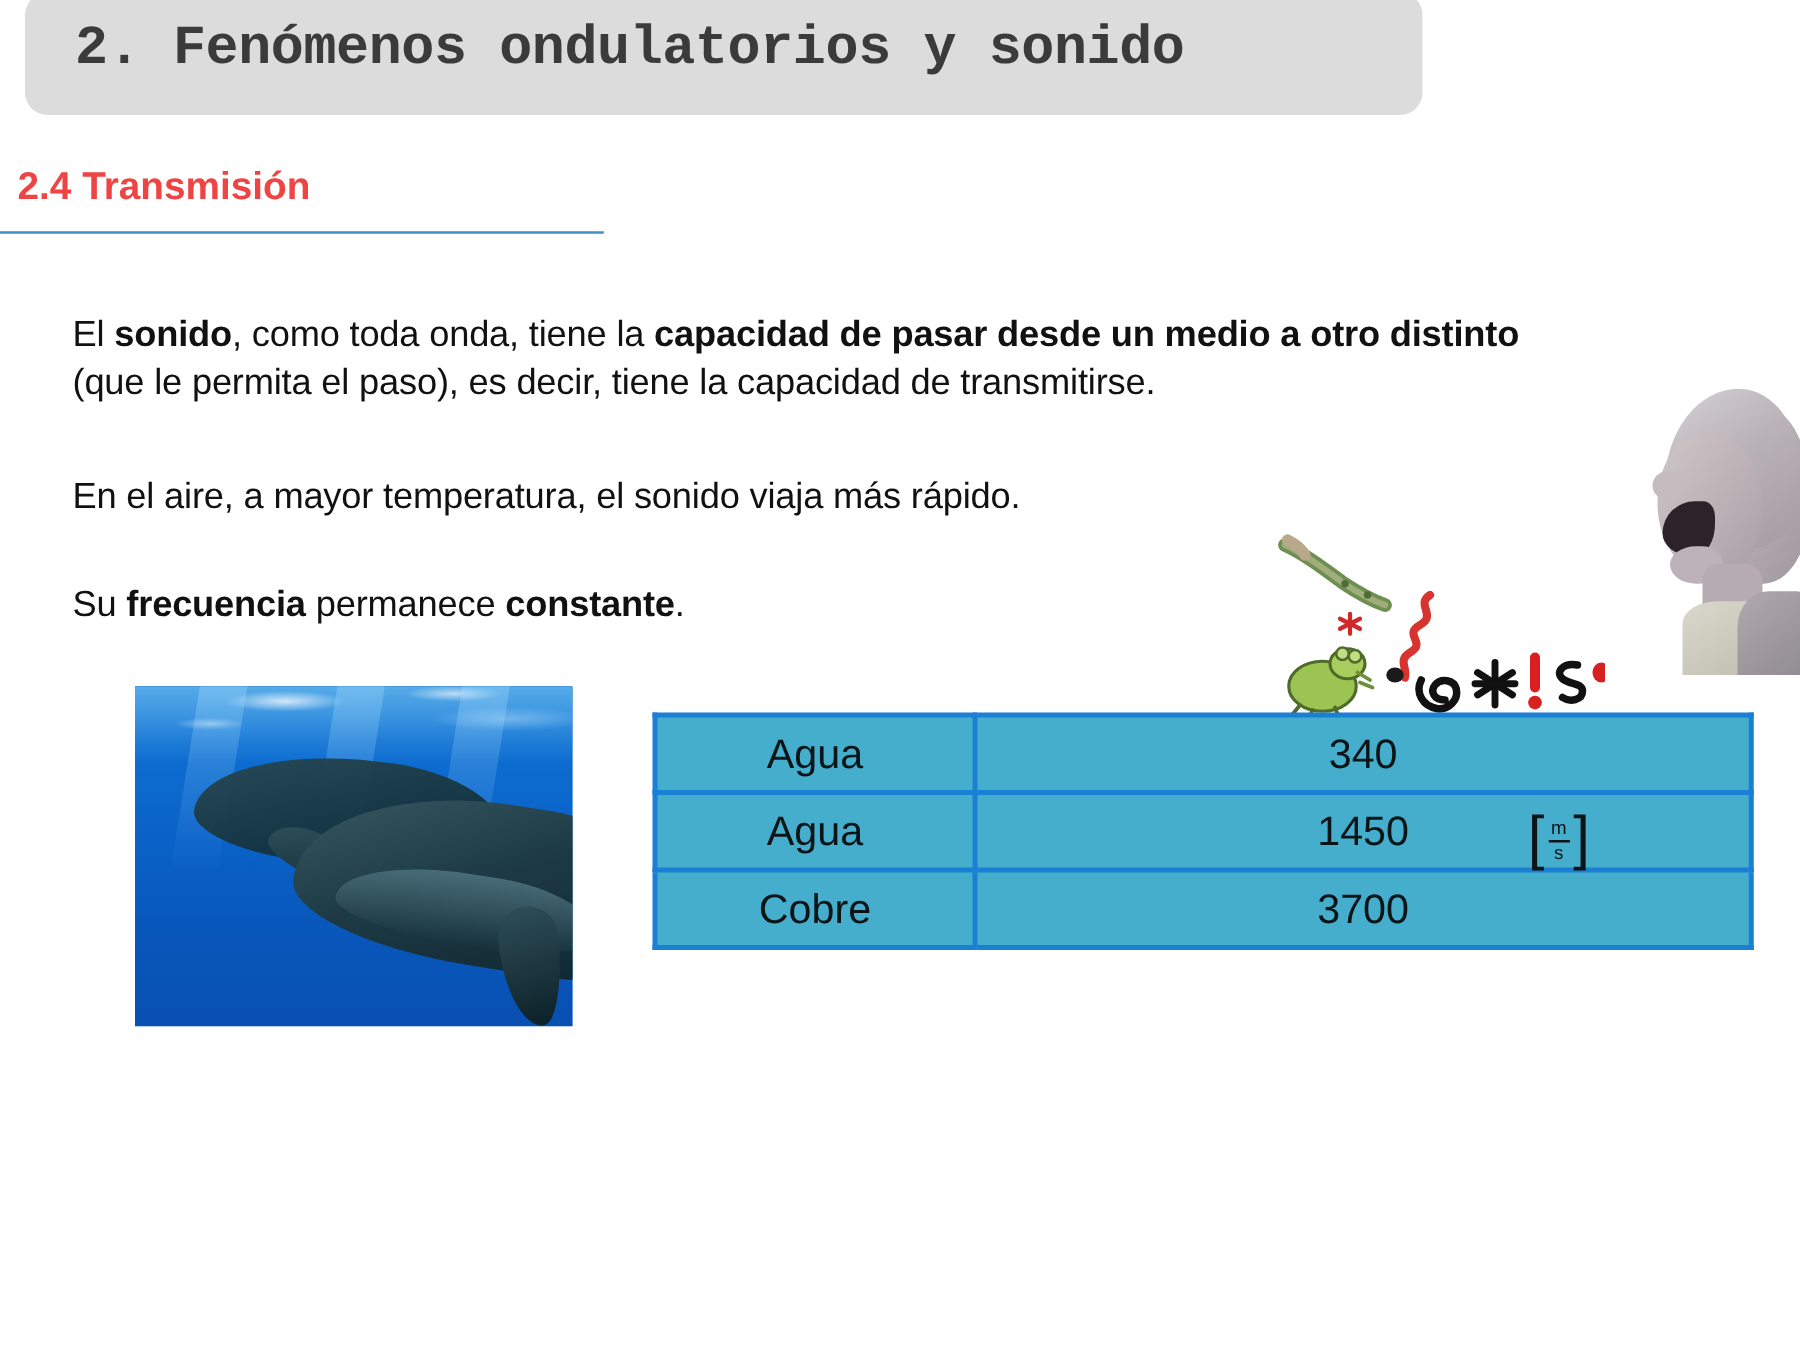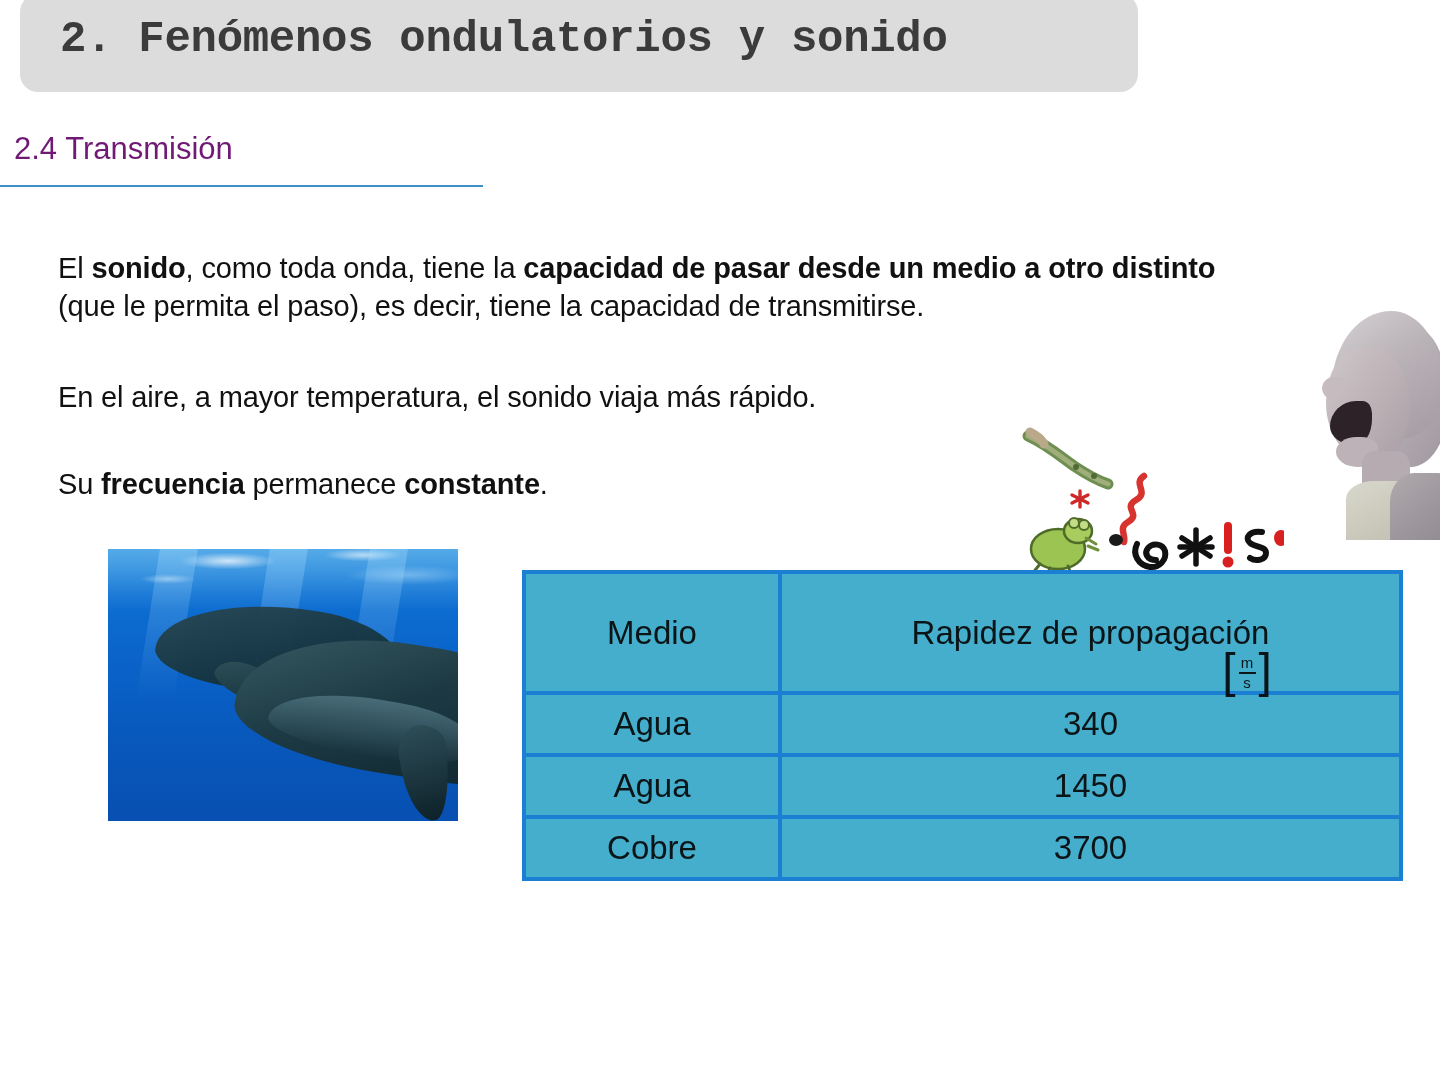--- a/index.html
+++ b/index.html
@@ -37,22 +37,22 @@
     white-space: nowrap;
     font-family: Liberation Mono, monospace;
   }
 
   
   #section-heading {
     position: absolute;
     left: 14px;
     top: 131px;
     font-size: 31px;
-    font-weight: normal;
-    color: #701a75;
+    font-weight: bold;
+    color: #ef4444;
     white-space: nowrap;
   }
   #section-rule {
     position: absolute;
     left: 0px;
     top: 185px;
     width: 483px;
     height: 2px;
     background: #3f8fc9;
   }
@@ -380,28 +380,20 @@
     <ellipse cx="265" cy="120" rx="7" ry="8" fill="#d82020"></ellipse>
   </svg>
 </div>
 
 <table id="speed-table">
   <colgroup>
     <col class="c-medio">
     <col class="c-rapidez">
   </colgroup>
   <tbody>
-    <tr>
-      <td class="hdr-cell">
-        <span>Medio</span>
-      </td>
-      <td class="hdr-cell">
-        <span>Rapidez de propagación</span>
-      </td>
-    </tr>
     <tr>
       <td class="body-cell">Agua</td>
       <td class="body-cell">340</td>
     </tr>
     <tr>
       <td class="body-cell">Agua</td>
       <td class="body-cell">1450</td>
     </tr>
     <tr>
       <td class="body-cell">Cobre</td>

